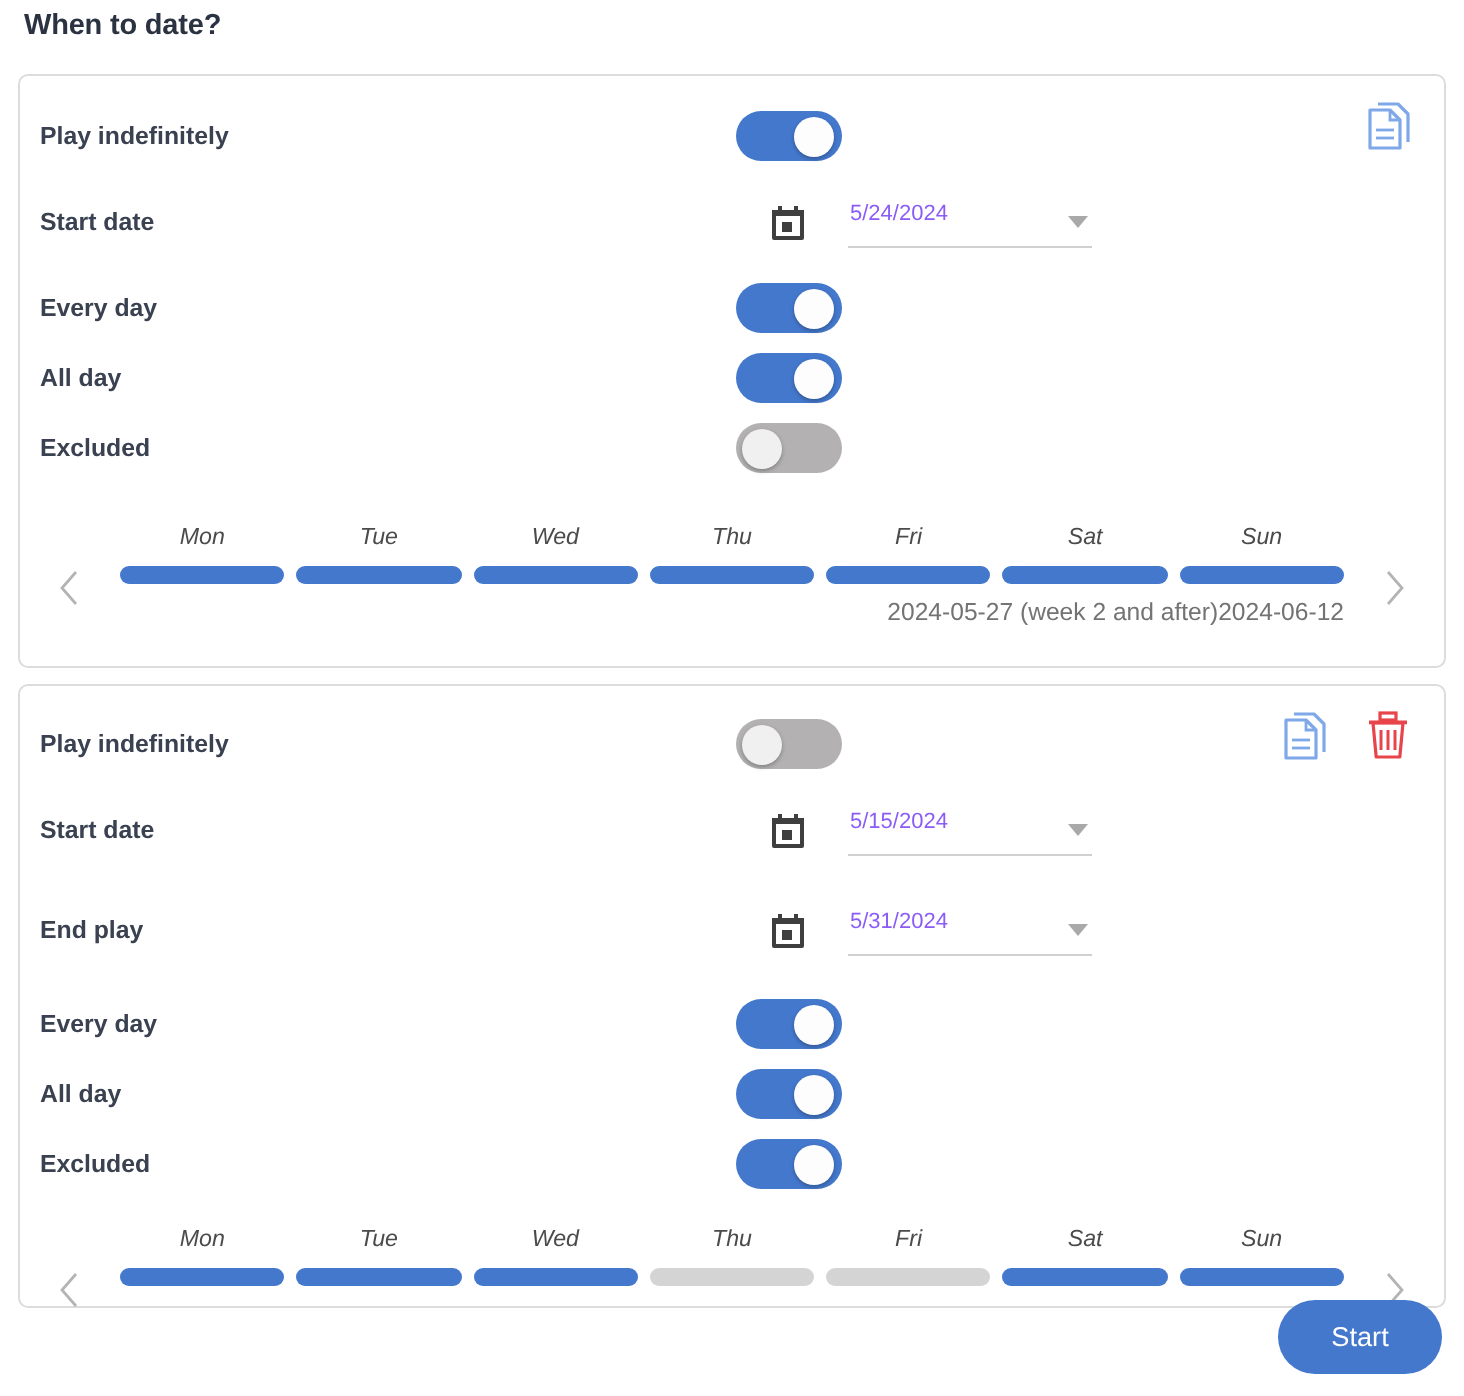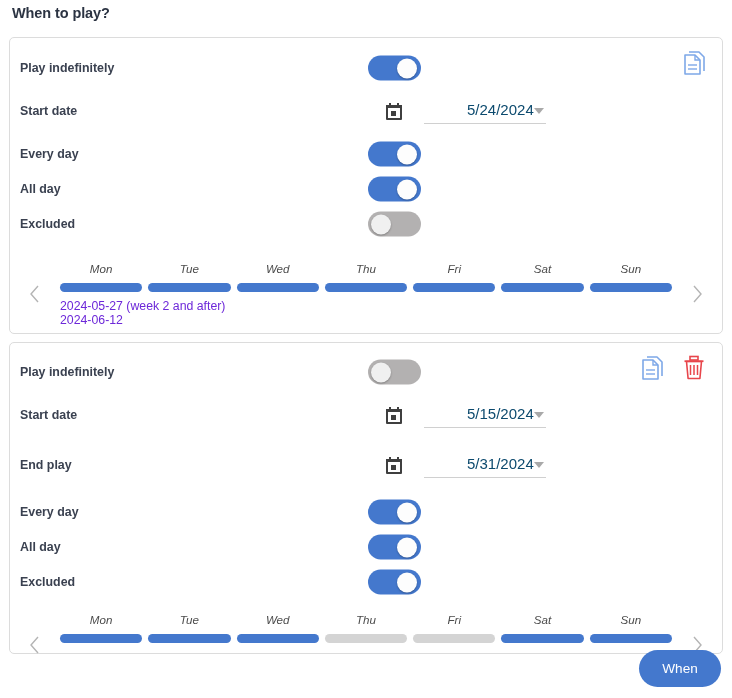--- a/index.html
+++ b/index.html
@@ -112,23 +112,22 @@
   }
   .date-input {
     position: relative;
     width: 122px;
     border-bottom: 1px solid #d0d0d0;
     height: 26px;
   }
   .date-value {
     position: absolute;
     left: 1px; top: 3px;
-    font-size: 15px;
-    color: #0c4a6e;
-    margin-left: 42px;
+    font-size: 11px;
+    color: #8b5cf6;
   }
   .date-caret {
     position: absolute;
     right: 2px; top: 10px;
     width: 0; height: 0;
     border-left: 5.5px solid transparent;
     border-right: 5.5px solid transparent;
     border-top: 6px solid #a9a9a9;
   }
 
@@ -180,22 +179,21 @@
   }
   .day-bar.inactive { background: #d4d4d4; }
 
   .range-dates {
     position: absolute;
     left: 50px; right: 50px;
     top: 37px;
     display: flex;
     justify-content: flex-end;
     font-size: 12.3px;
-    color: #6d28d9;
-    flex-direction: column;
+    color: #737373;
   }
 
   
   .save-btn {
     position: absolute;
     right: 11px;
     bottom: 11px;
     width: 82px; height: 37px;
     border-radius: 19px;
     background: #4478cd;
@@ -215,21 +213,21 @@
     top: 655px;
     height: 43px;
     background: #ffffff;
   }
 </style>
 </head>
 <body>
 
 <div class="page">
 
-  <div class="page-title">When to play?</div>
+  <div class="page-title">When to date?</div>
 
   <div class="card" id="card-0">
 
     <div class="card-actions">
       <div class="icon-btn">
         <svg width="26" height="30" viewBox="0 0 26 30">
           <path d="M4 5 h10 l5 5 v14 h-15 z" fill="#ffffff" stroke="#7EA8E8" stroke-width="1.6" stroke-linejoin="round"></path>
           <path d="M8 2 h10 l5 5 v14" fill="none" stroke="#7EA8E8" stroke-width="1.6" stroke-linejoin="round"></path>
           <path d="M14 5 v5 h5" fill="none" stroke="#7EA8E8" stroke-width="1.4"></path>
           <line x1="7" y1="15" x2="16" y2="15" stroke="#7EA8E8" stroke-width="1.4"></line>
@@ -456,15 +454,15 @@
         <div class="day">
             <div class="day-name">Sun</div>
             <div class="day-bar"></div>
           </div>
       </div>
     </div>
   </div>
 
   <div class="clip-mask"></div>
 
-  <button class="save-btn">When</button>
+  <button class="save-btn">Start</button>
 
 </div>
 
 </body></html>

